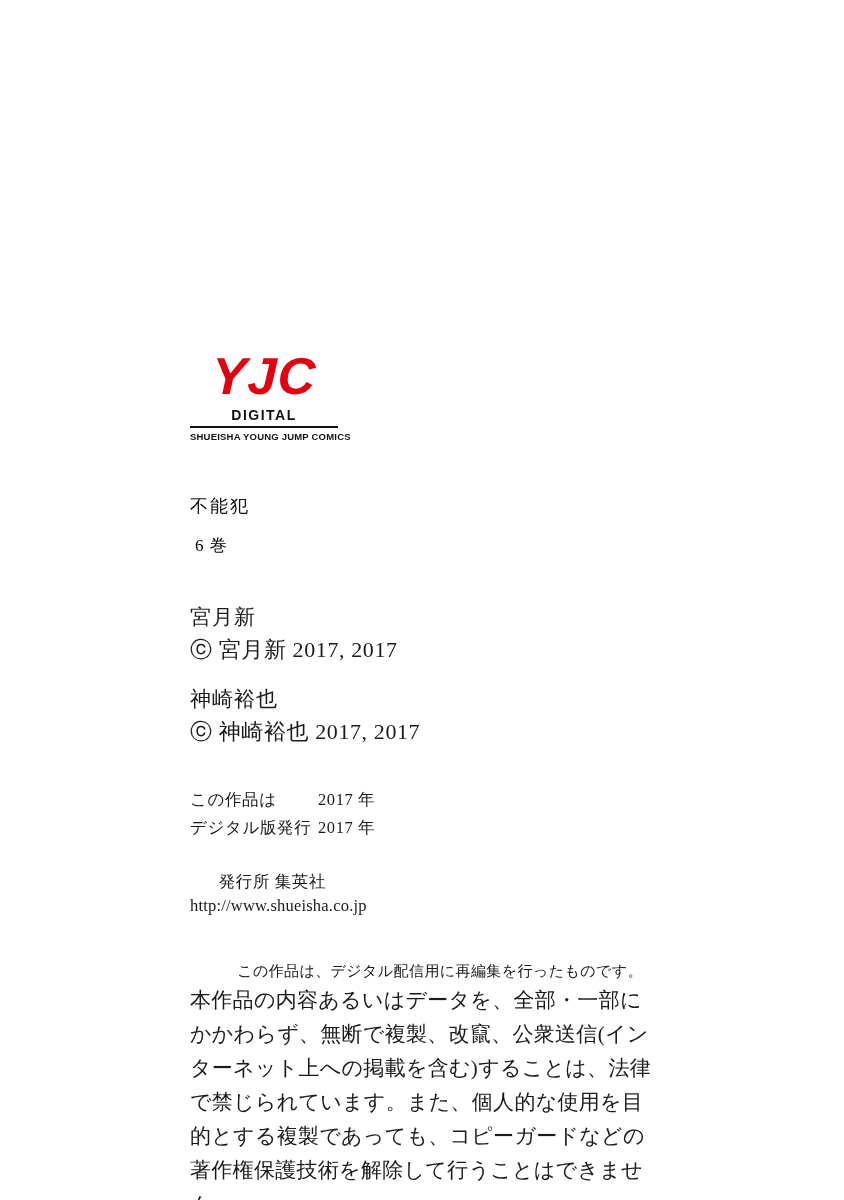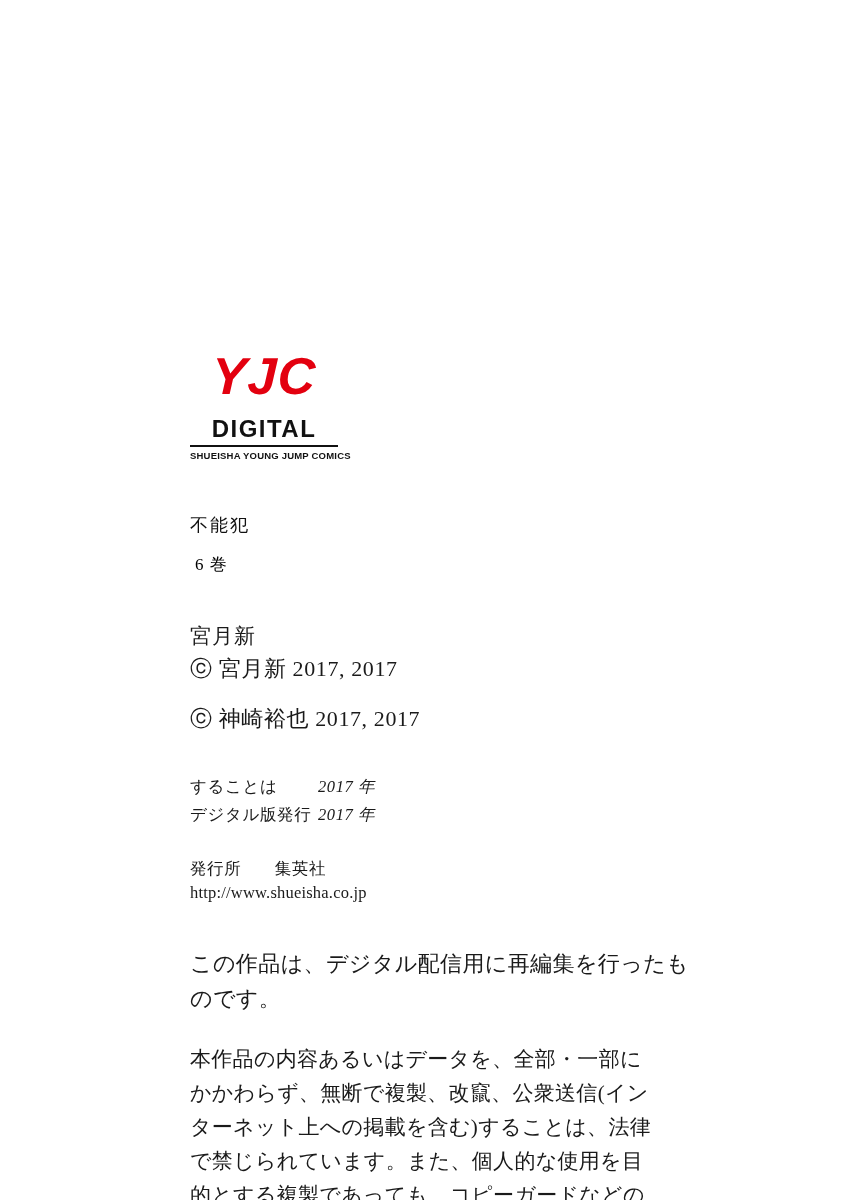--- a/index.html
+++ b/index.html
@@ -41,26 +41,26 @@
     line-height: 0.94;
     letter-spacing: 1px;
     color: #e3000f;
     text-align: center;
     font-style: italic;
     transform: skewX(-2deg);
   }
   .logo-sub {
     font-family: "Liberation Sans", sans-serif;
     font-weight: bold;
-    font-size: 24px;
+    font-size: 14px;
     line-height: 1.15;
     letter-spacing: 1.5px;
     color: #111111;
     text-align: center;
-    margin-top: 14px;
+    margin-top: 6px;
   }
   .logo-rule {
     height: 2px;
     background: #111111;
     margin: 3px 0 3px 0;
     width: 100%;
   }
   .logo-caption {
     font-family: "Liberation Sans", sans-serif;
     font-weight: bold;
@@ -102,42 +102,42 @@
 
   .spacer-a { height: 22px; }
 
   .pub-line {
     font-size: 16.5px;
     letter-spacing: 0.6px;
     margin-bottom: 6px;
     display: flex;
   }
   .pub-label { display: inline-block; min-width: 128px; }
-  .pub-value { display: inline-block; font-style: italic; }
+  .pub-value { display: inline-block; }
 
   .spacer-b { height: 26px; }
 
   .publisher-line {
     font-size: 16.5px;
     letter-spacing: 0.6px;
     margin-bottom: 3px;
   }
-  .publisher-label { display: inline-block; min-width: 80px; }
+  .publisher-label { display: inline-block; min-width: 80px; text-align: right; }
   .url-line {
     font-size: 16.5px;
     letter-spacing: 0.2px;
   }
 
   .spacer-c { height: 44px; }
 
   .note {
-    font-size: 22px;
+    font-size: 15px;
     line-height: 1.55;
     letter-spacing: 0.4px;
-    margin-bottom: 26px;
+    text-align: center;
   }
   .legal {
     font-size: 21px;
     line-height: 1.62;
     letter-spacing: 0.3px;
     width: 470px;
   }
 </style>
 </head>
 <body>
@@ -154,27 +154,28 @@
 
     <div class="title">不能犯</div>
     <div class="volume">6 巻</div>
 
     <div class="credit-group">
       <div class="credit-name">宮月新</div>
       <div class="credit-copy">ⓒ 宮月新 2017, 2017</div>
     </div>
 
     <div class="credit-group">
+      <div class="credit-name">神崎裕也</div>
       <div class="credit-copy">ⓒ 神崎裕也 2017, 2017</div>
     </div>
 
     <div class="spacer-a"></div>
 
     <div class="pub-line">
-      <span class="pub-label">することは</span>
+      <span class="pub-label">この作品は</span>
       <span class="pub-value">2017 年</span>
     </div>
     <div class="pub-line">
       <span class="pub-label">デジタル版発行</span>
       <span class="pub-value">2017 年</span>
     </div>
 
     <div class="spacer-b"></div>
 
     <div class="publisher-line">

